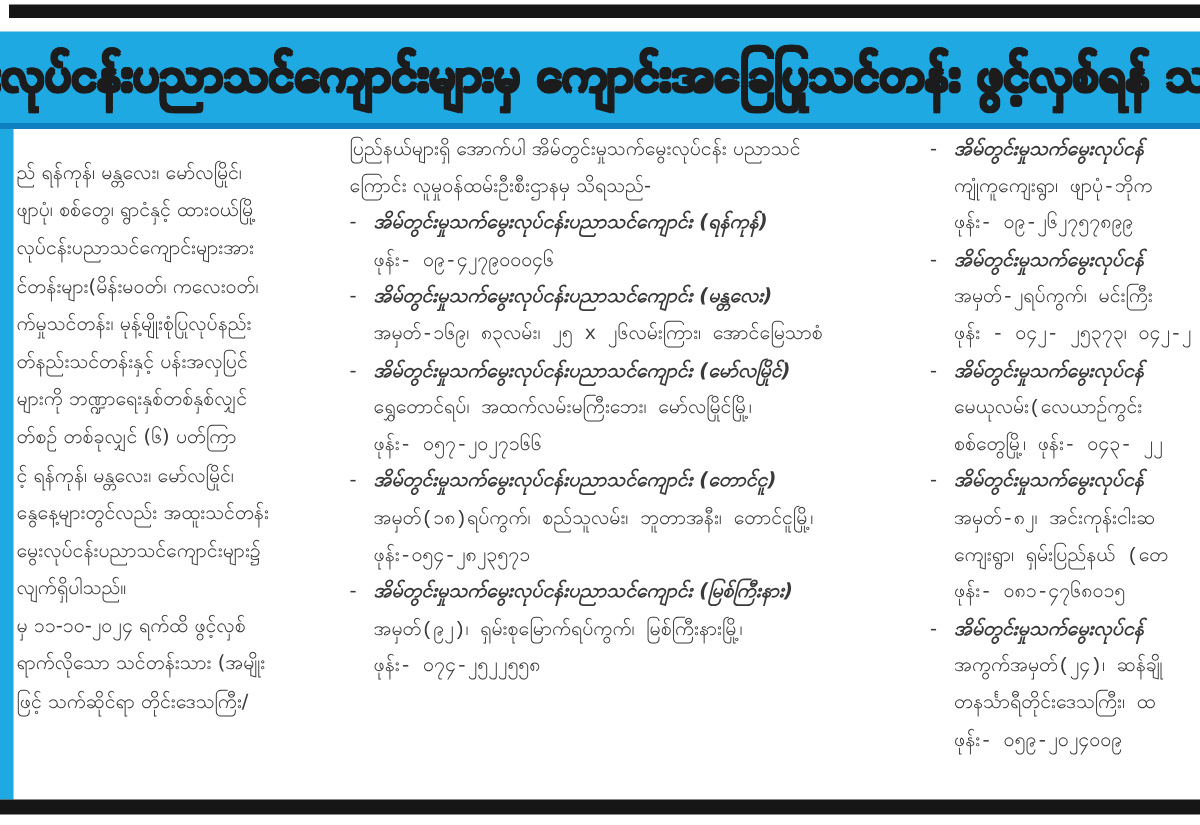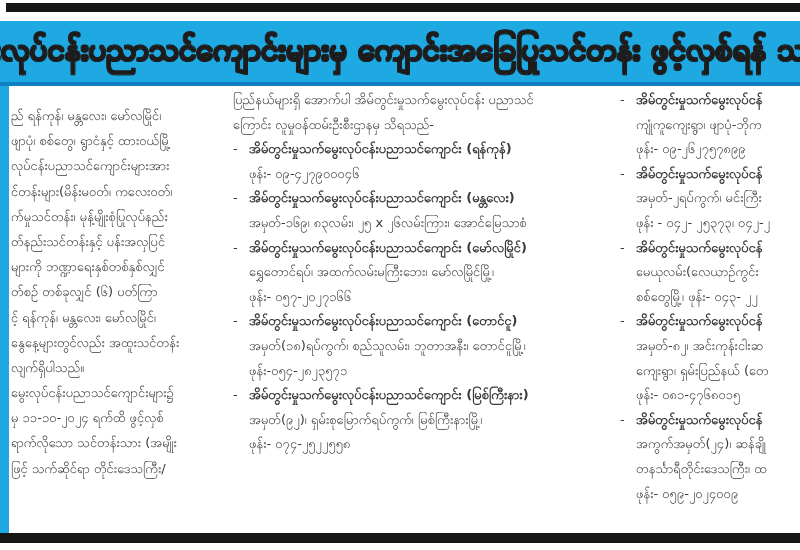--- a/index.html
+++ b/index.html
@@ -22,22 +22,22 @@
   .left-stripe { position:absolute; left:0; top:86px; width:9px; height:447px; }
   .col { position:absolute; color:#3a3a3a; font-size:13px; }
   .col-left  { left:11px;  top:103px; width:203px; }
   .col-mid   { left:233px; top:88px;  width:378px; }
   .col-right { left:620px; top:88px;  width:180px; }
   .ln { white-space:nowrap; overflow:hidden; }
   .col-left  .ln { height:25.2px; line-height:25.2px; }
   .col-mid   .ln, .col-right .ln { height:24.6px; line-height:24.6px; }
   .entry-title-row { display:flex; }
   .dash { flex:none; width:16px; }
-  .etitle { font-weight:bold; flex:1; white-space:nowrap; overflow:hidden; }
-  .detail { padding-left:16px; }
+  .etitle { font-weight:bold; flex:1; white-space:nowrap; overflow:hidden;font-style:italic; }
+  .detail { padding-left:16px;font-family:Liberation Mono, monospace; }
 </style>
 </head>
 <body>
 
 <div class="page">
 
   <div class="top-bar" style="background: rgb(22, 22, 22);"></div>
 
   <div class="banner" style="background: rgb(31, 169, 227); border-bottom-color: rgb(14, 127, 192);">
     <div class="banner-title">မွေးလုပ်ငန်းပညာသင်ကျောင်းများမှ ကျောင်းအခြေပြုသင်တန်း ဖွင့်လှစ်ရန် သင်ဝ</div>
@@ -49,22 +49,22 @@
     <div class="ln">ည် ရန်ကုန်၊ မန္တလေး၊ မော်လမြိုင်၊</div>
     <div class="ln">ဖျာပုံ၊ စစ်တွေ၊ ရွာငံနှင့် ထားဝယ်မြို့</div>
     <div class="ln">လုပ်ငန်းပညာသင်ကျောင်းများအား</div>
     <div class="ln">င်တန်းများ(မိန်းမဝတ်၊ ကလေးဝတ်၊</div>
     <div class="ln">က်မှုသင်တန်း၊ မုန့်မျိုးစုံပြုလုပ်နည်း</div>
     <div class="ln">တ်နည်းသင်တန်းနှင့် ပန်းအလှပြင်</div>
     <div class="ln">များကို ဘဏ္ဍာရေးနှစ်တစ်နှစ်လျှင်</div>
     <div class="ln">တ်စဉ် တစ်ခုလျှင် (၆) ပတ်ကြာ</div>
     <div class="ln">င့် ရန်ကုန်၊ မန္တလေး၊ မော်လမြိုင်၊</div>
     <div class="ln">နွေနေ့များတွင်လည်း အထူးသင်တန်း</div>
+    <div class="ln">မွေးလုပ်ငန်းပညာသင်ကျောင်းများ၌</div>
     <div class="ln">လျက်ရှိပါသည်။</div>
-    <div class="ln">မွေးလုပ်ငန်းပညာသင်ကျောင်းများ၌</div>
     <div class="ln">မှ ၁၁-၁၀-၂၀၂၄ ရက်ထိ ဖွင့်လှစ်</div>
     <div class="ln">ရာက်လိုသော သင်တန်းသား (အမျိုး</div>
     <div class="ln">ဖြင့် သက်ဆိုင်ရာ တိုင်းဒေသကြီး/</div>
   </div>
 
   <div class="col col-mid" style="color: rgb(58, 58, 58);">
     <div class="ln">ပြည်နယ်များရှိ အောက်ပါ အိမ်တွင်းမှုသက်မွေးလုပ်ငန်း ပညာသင်</div>
     <div class="ln">ကြောင်း လူမှုဝန်ထမ်းဦးစီးဌာနမှ သိရသည်-</div>
 
     <div>

